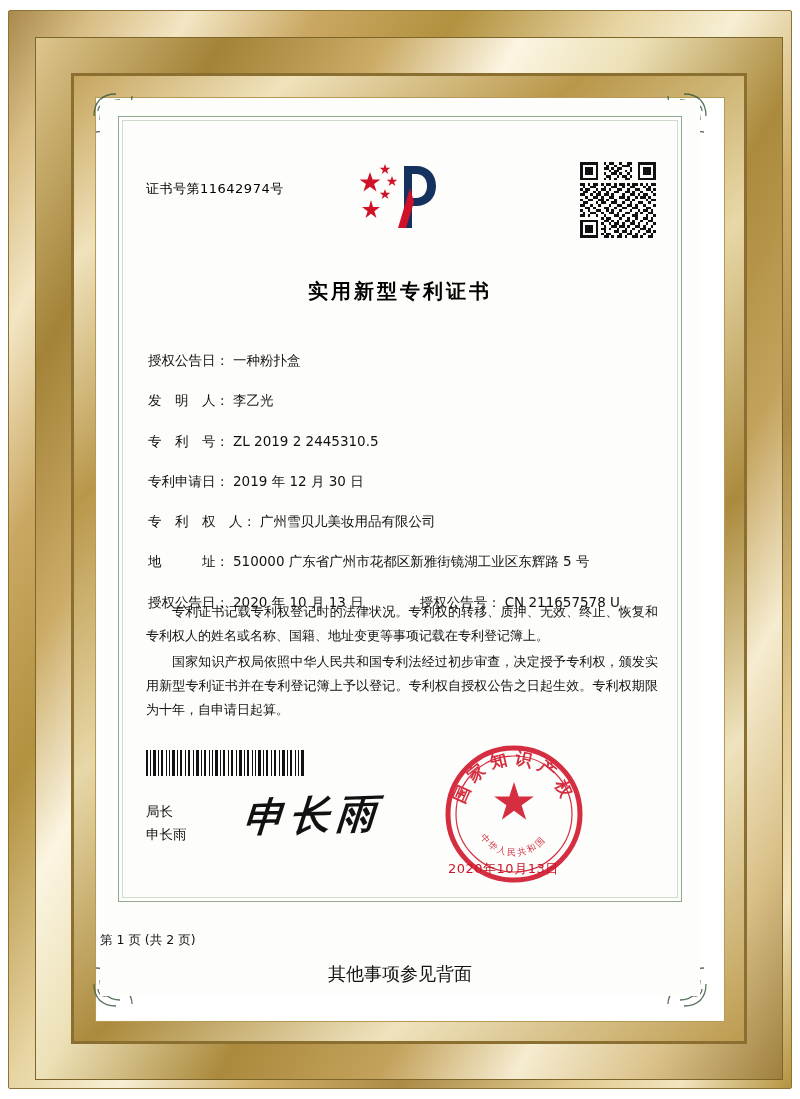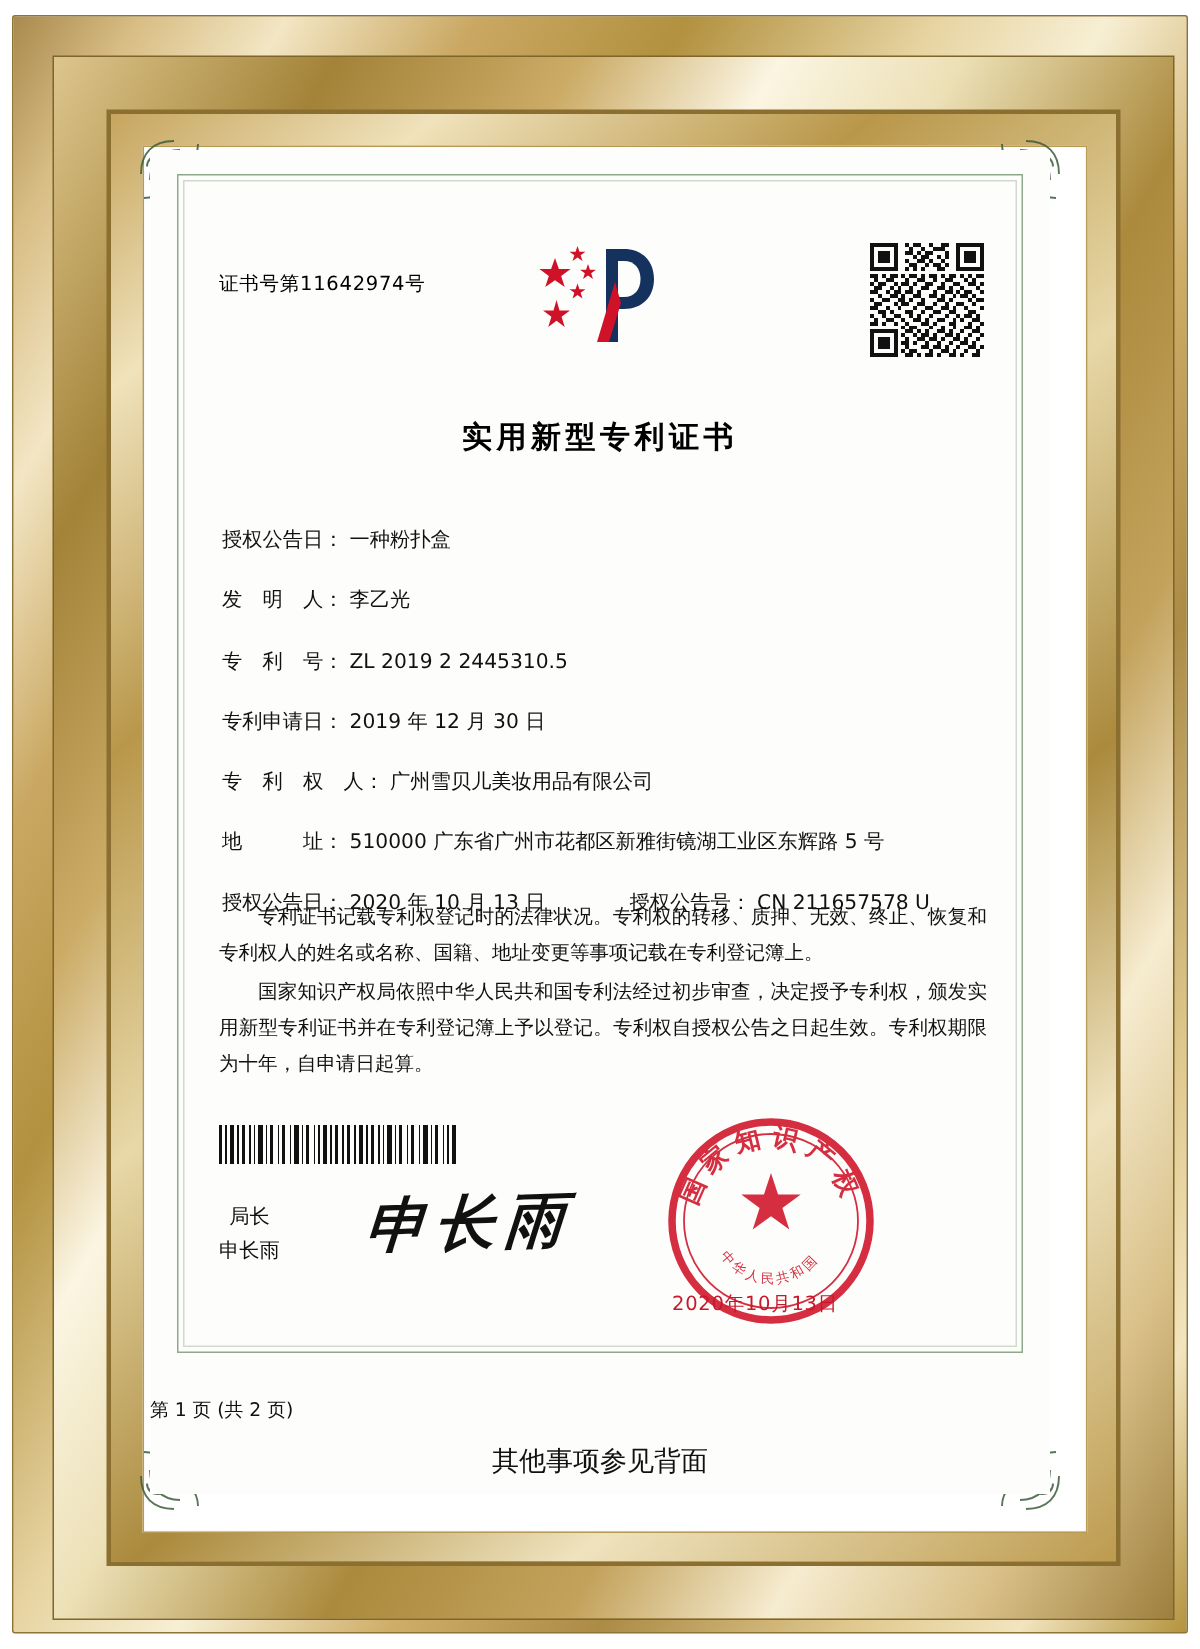--- a/index.html
+++ b/index.html
@@ -167,21 +167,20 @@
     width: 160px; height: 26px;
   }
 
   
   .sig-label {
     position: absolute;
     left: 46px; top: 700px;
     font-size: 13.5px;
     color: #111;
     line-height: 1.7;
-    text-align: center;
   }
   .sig-script {
     position: absolute;
     left: 144px; top: 688px;
     font-size: 40px;
     font-family: "DejaVu Serif", serif;
     font-style: italic;
     font-weight: bold;
     color: #111;
     letter-spacing: 6px;

